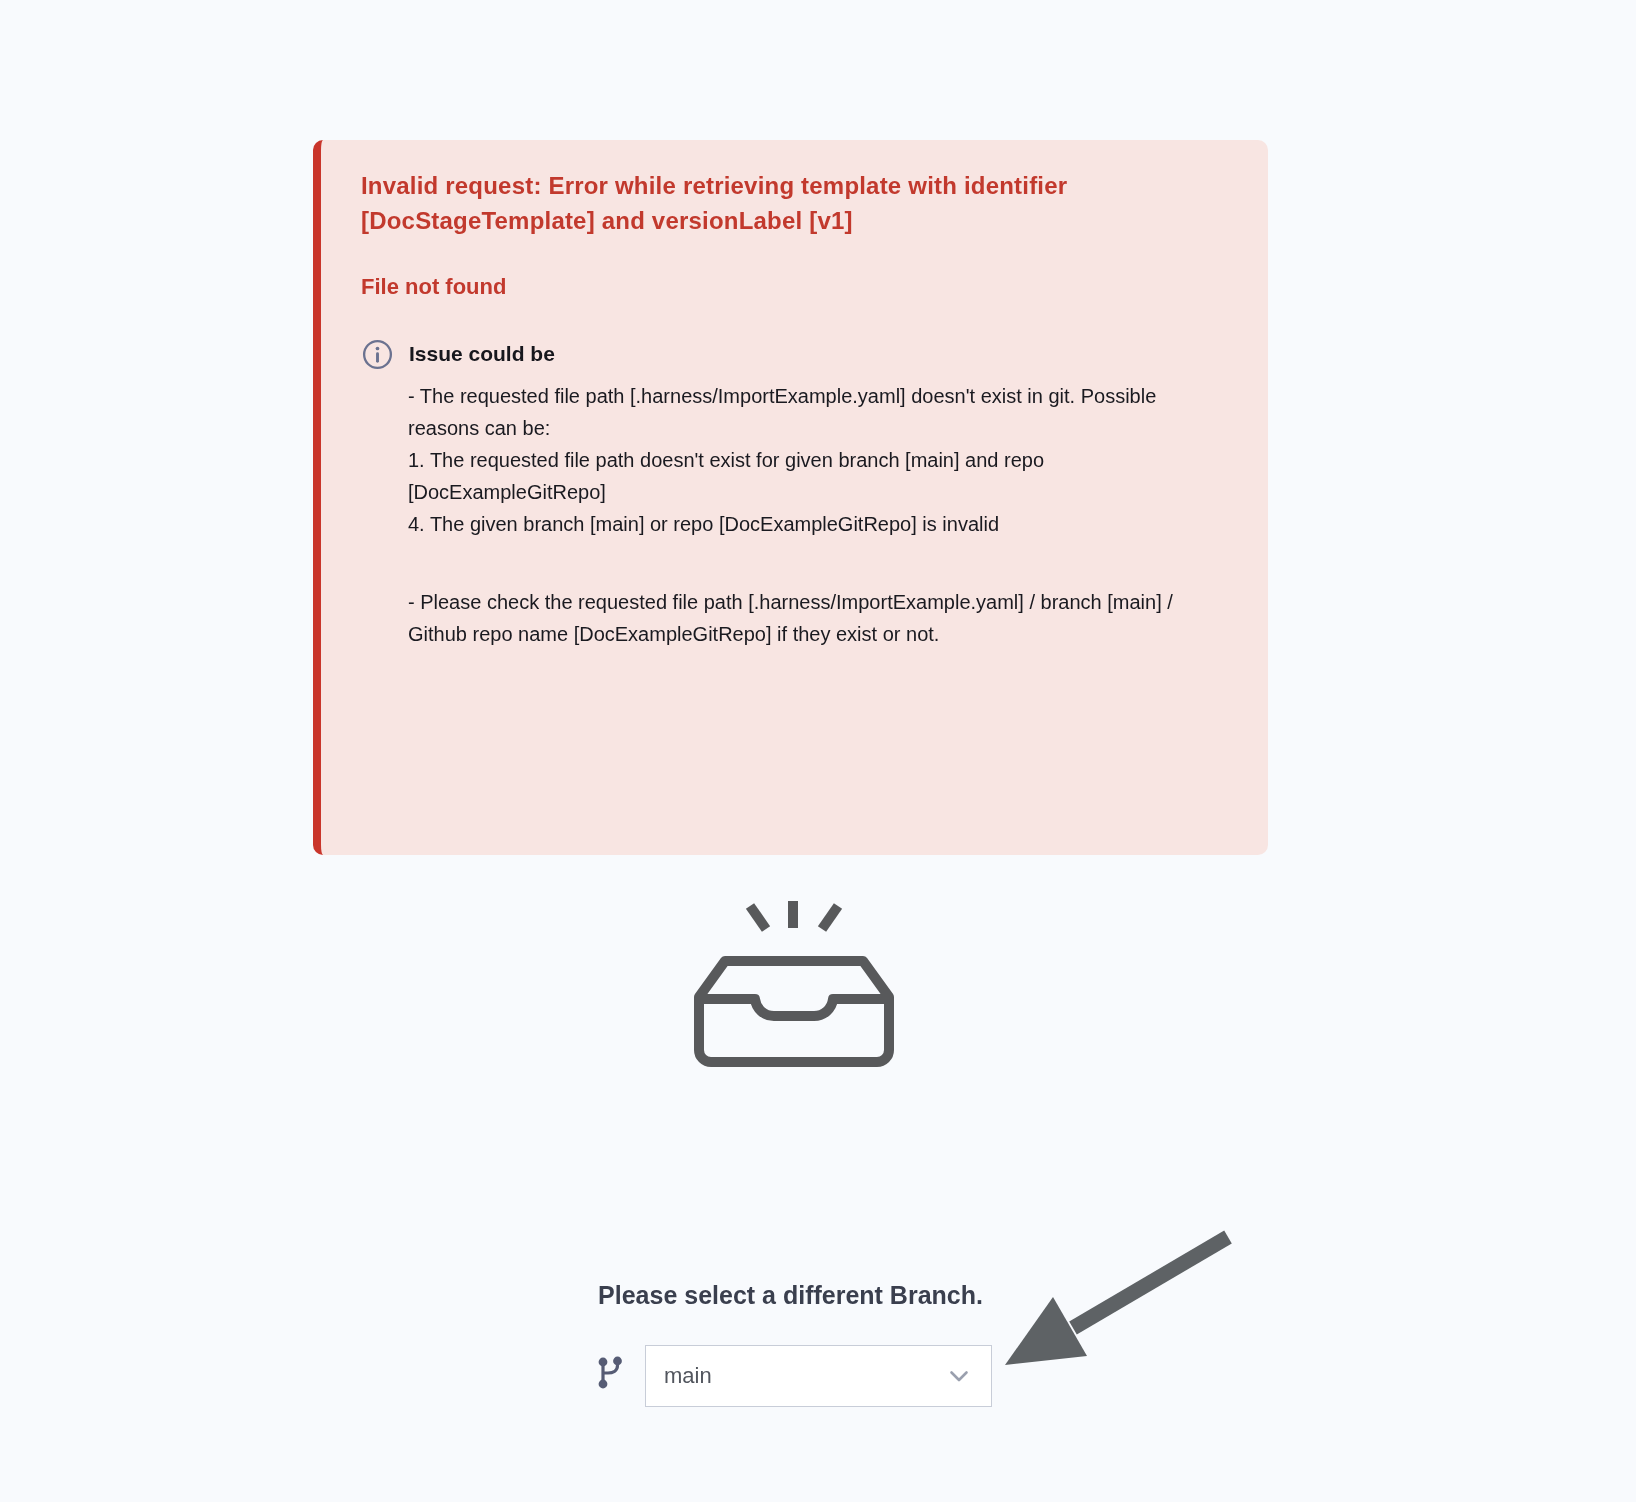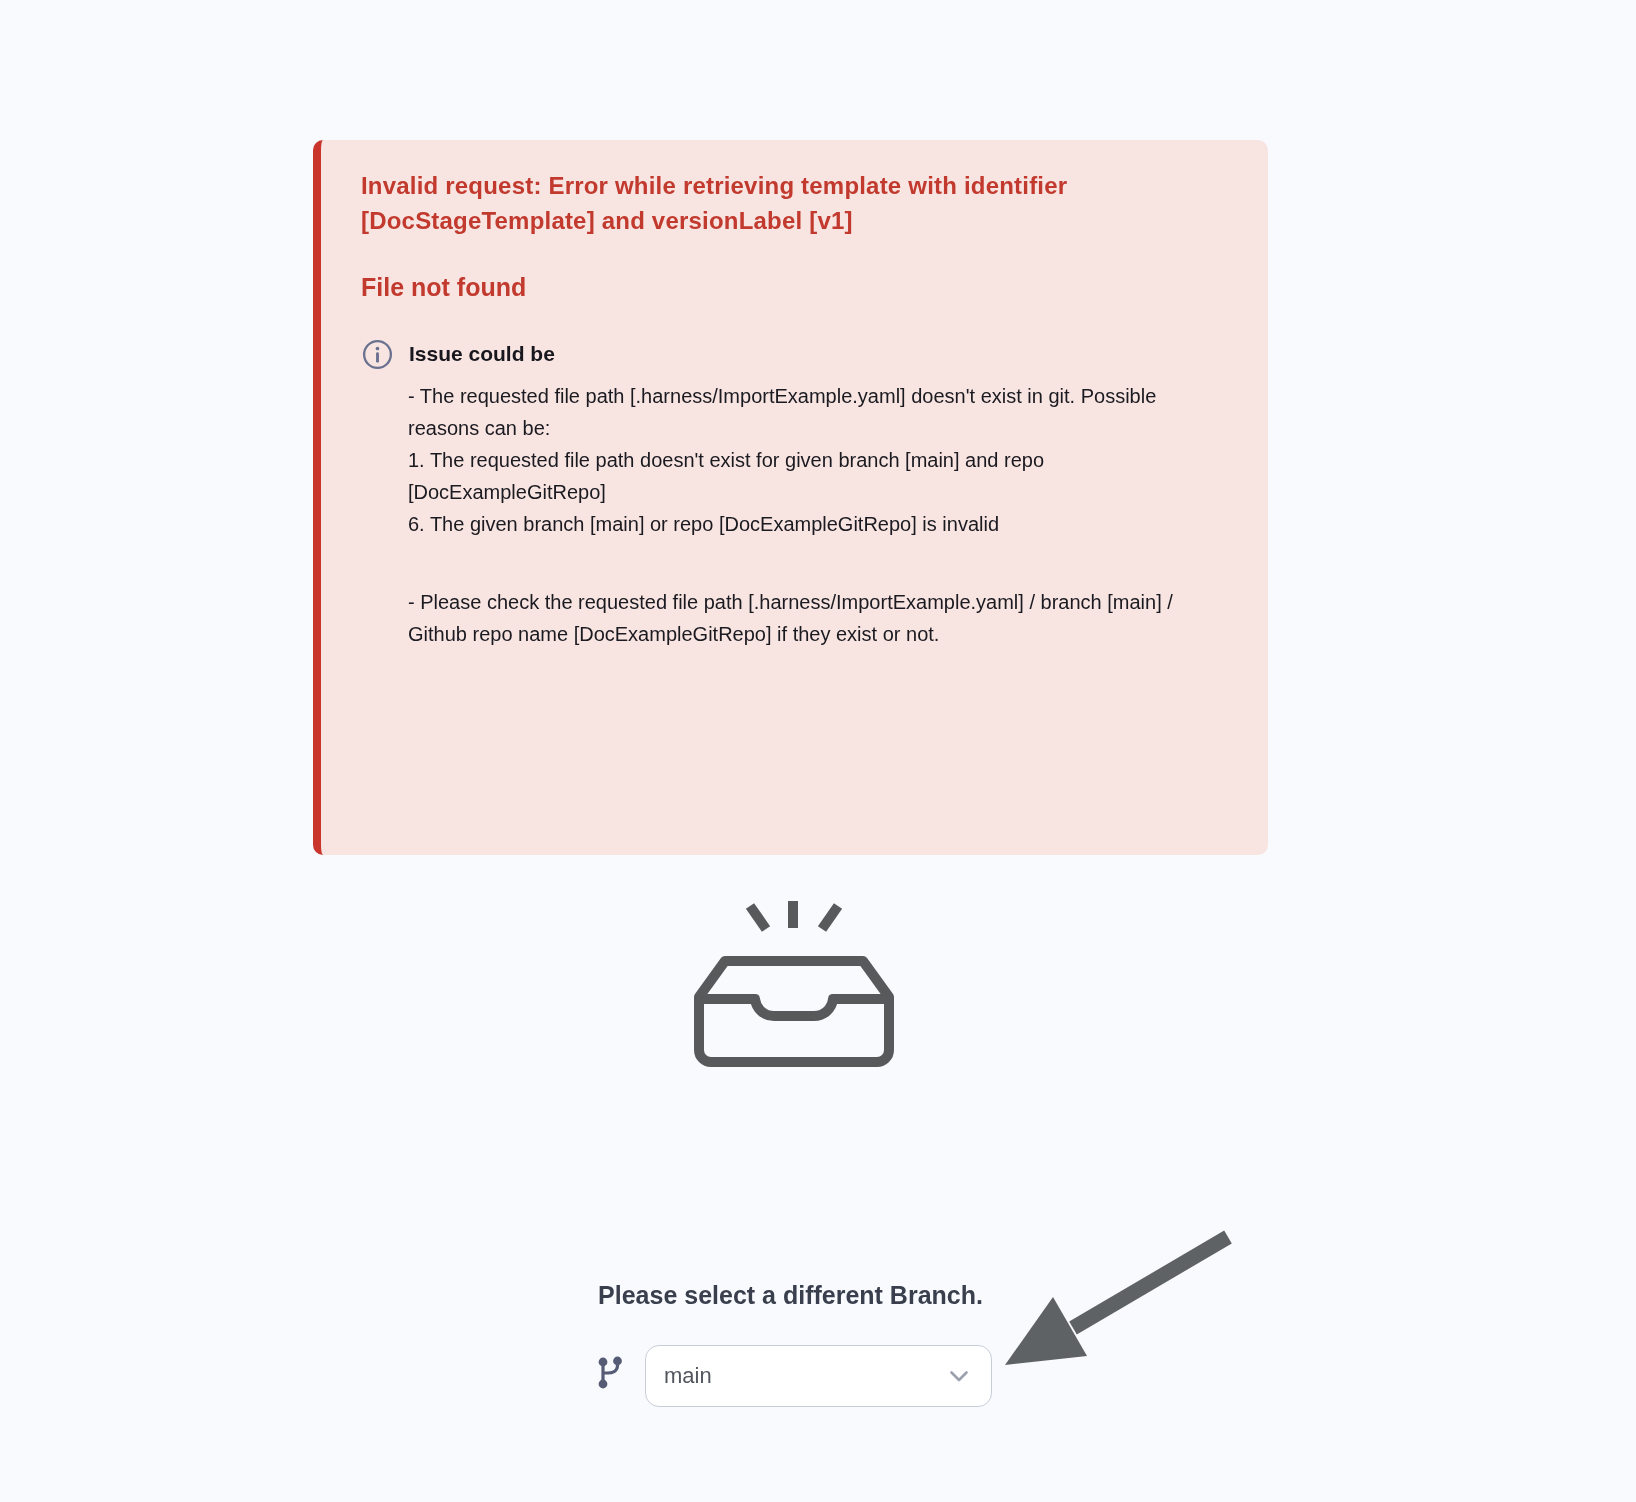--- a/index.html
+++ b/index.html
@@ -33,21 +33,21 @@
     max-width: 800px;
     color: #c2392d;
     font-size: 24px;
     font-weight: bold;
     line-height: 35px;
     letter-spacing: 0.2px;
   }
   .error-subtitle {
     margin-top: 32px;
     color: #c2392d;
-    font-size: 25px;
+    font-size: 22px;
     font-weight: bold;
     line-height: 34px;
   }
   .hint-section { margin-top: 32px; }
   .hint-heading-row {
     display: flex;
     align-items: center;
     gap: 16px;
   }
   .hint-heading-row .icon-slot {
@@ -107,21 +107,21 @@
   }
   .branch-dropdown {
     position: absolute;
     left: 645px;
     top: 1345px;
     width: 347px;
     height: 62px;
     box-sizing: border-box;
     background: #ffffff;
     border: 1.5px solid #c8cdd8;
-    border-radius: 14px;
+    border-radius: 0;
     display: flex;
     align-items: center;
     justify-content: space-between;
     padding: 0 22px 0 18px;
     cursor: pointer;
   }
   .branch-dropdown .value {
     color: #52565e;
     font-size: 22px;
   }
@@ -152,21 +152,21 @@
             <circle cx="16" cy="16" r="13.8" fill="none" stroke="#6b7290" stroke-width="2.4"></circle>
             <circle cx="16" cy="9.8" r="1.9" fill="#6b7290"></circle>
             <rect x="14.5" y="13.8" width="3" height="10.6" rx="1.5" fill="#6b7290"></rect>
           </svg>
         </span>
         <span class="hint-heading">Issue could be</span>
       </div>
       <div class="hint-body">
         <div>- The requested file path [.harness/ImportExample.yaml] doesn't exist in git. Possible reasons can be:</div>
         <div>1. The requested file path doesn't exist for given branch [main] and repo [DocExampleGitRepo]</div>
-        <div>6. The given branch [main] or repo [DocExampleGitRepo] is invalid</div>
+        <div>4. The given branch [main] or repo [DocExampleGitRepo] is invalid</div>
       </div>
     </div>
 
     <div class="hint-section suggestions">
       <div class="hint-body">
         <div>- Please check the requested file path [.harness/ImportExample.yaml] / branch [main] / Github repo name [DocExampleGitRepo] if they exist or not.</div>
       </div>
     </div>
   </div>
 

